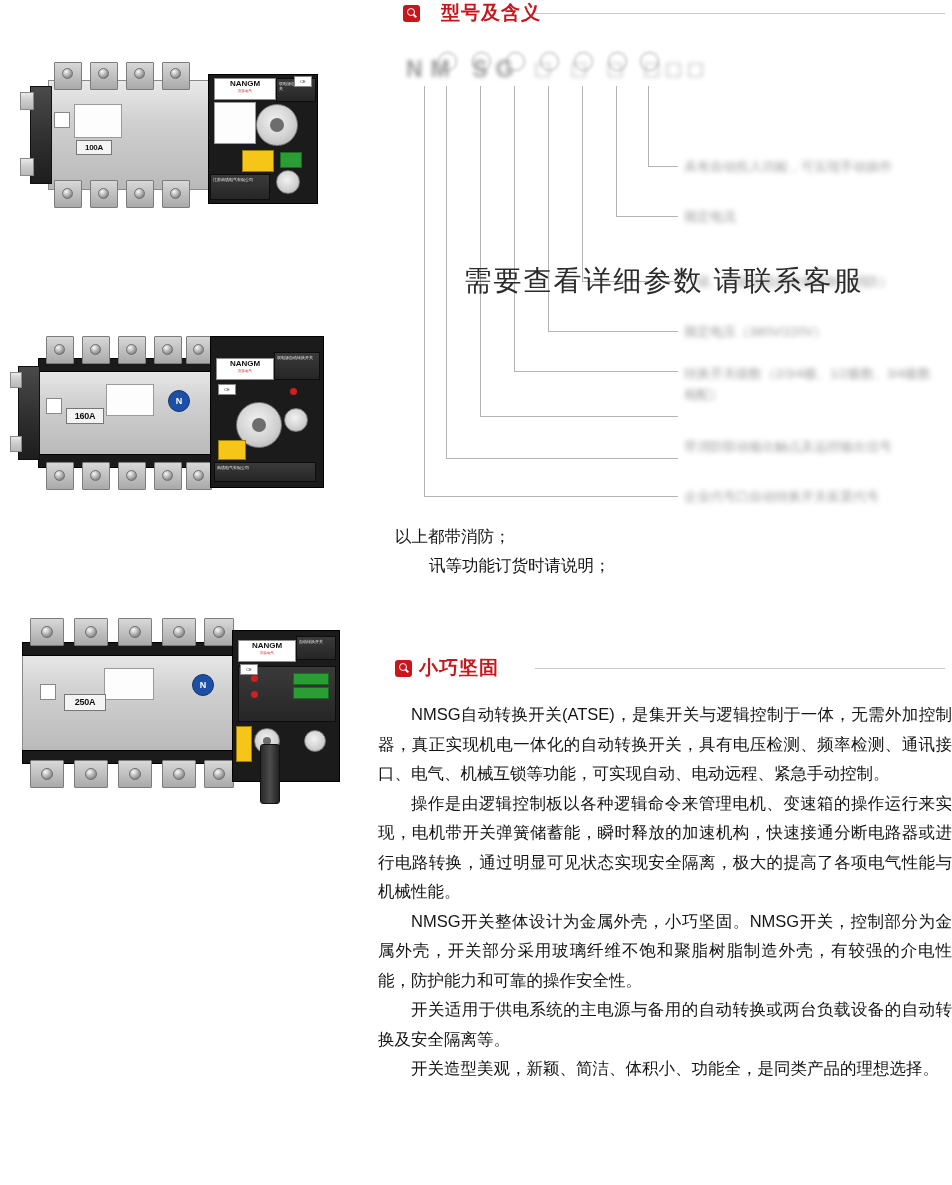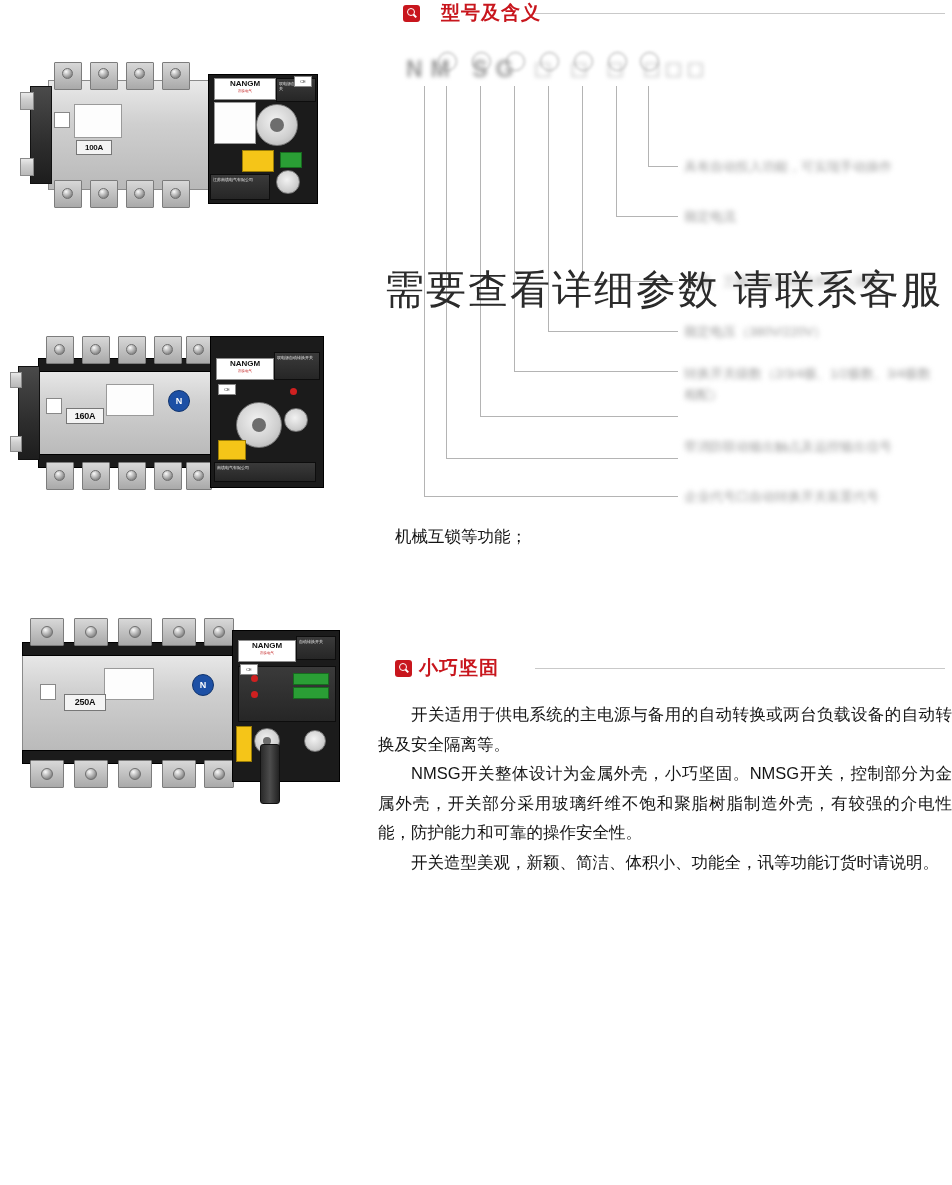--- a/index.html
+++ b/index.html
@@ -242,21 +242,21 @@
     color: #9d9d9d;
     filter: blur(2.4px);
     white-space: nowrap;
   }
   .overlay-msg {
     position: absolute;
     left: 0;
     top: 262px;
     width: 577px;
     text-align: center;
-    font-size: 40px;
+    font-size: 28px;
     color: #2b2b2b;
     letter-spacing: 2px;
     font-family: "Liberation Sans", sans-serif;
   }
 
   .note {
     position: absolute;
     left: 20px;
     top: 522px;
     width: 548px;
@@ -496,29 +496,32 @@
       <div class="dg-text" style="left:306px;top:235px;">二级、三级负载的转换控制（消防）</div>
       <div class="dg-text" style="left:306px;top:285px;">额定电压（380V/220V）</div>
       <div class="dg-text" style="left:306px;top:325px;width:250px;white-space:normal;line-height:21px;">转换开关级数（2/3/4极、1/2极数、3/4极数相配）</div>
       <div class="dg-text" style="left:306px;top:400px;">带消防联动输出触点及远控输出信号</div>
       <div class="dg-text" style="left:306px;top:450px;">企业代号口自动转换开关装置代号</div>
     </div>
 
     <div class="overlay-msg">需要查看详细参数 请联系客服</div>
 
     <div class="note">
-      <p>机械互锁等功能；</p>
+      <p>以上都带消防；</p>
+      <p class="ind2">讯等功能订货时请说明；</p>
     </div>
 
     <div class="section-head" style="left:20px;top:655px;">
       <span class="sec-icon"></span>
       <span class="sec-title">小巧坚固</span>
     </div>
     <div class="sec-rule" style="left:160px;top:668px;width:410px;"></div>
 
     <div class="body-copy">
+      <p>NMSG自动转换开关(ATSE)，是集开关与逻辑控制于一体，无需外加控制器，真正实现机电一体化的自动转换开关，具有电压检测、频率检测、通讯接口、电气、机械互锁等功能，可实现自动、电动远程、紧急手动控制。</p>
+      <p>操作是由逻辑控制板以各种逻辑命令来管理电机、变速箱的操作运行来实现，电机带开关弹簧储蓄能，瞬时释放的加速机构，快速接通分断电路器或进行电路转换，通过明显可见状态实现安全隔离，极大的提高了各项电气性能与机械性能。</p>
+      <p>NMSG开关整体设计为金属外壳，小巧坚固。NMSG开关，控制部分为金属外壳，开关部分采用玻璃纤维不饱和聚脂树脂制造外壳，有较强的介电性能，防护能力和可靠的操作安全性。</p>
       <p>开关适用于供电系统的主电源与备用的自动转换或两台负载设备的自动转换及安全隔离等。</p>
-      <p>NMSG开关整体设计为金属外壳，小巧坚固。NMSG开关，控制部分为金属外壳，开关部分采用玻璃纤维不饱和聚脂树脂制造外壳，有较强的介电性能，防护能力和可靠的操作安全性。</p>
-      <p>开关造型美观，新颖、简洁、体积小、功能全，讯等功能订货时请说明。</p>
+      <p>开关造型美观，新颖、简洁、体积小、功能全，是同类产品的理想选择。</p>
     </div>
 
   </div>
 </div>
 
 </body></html>

